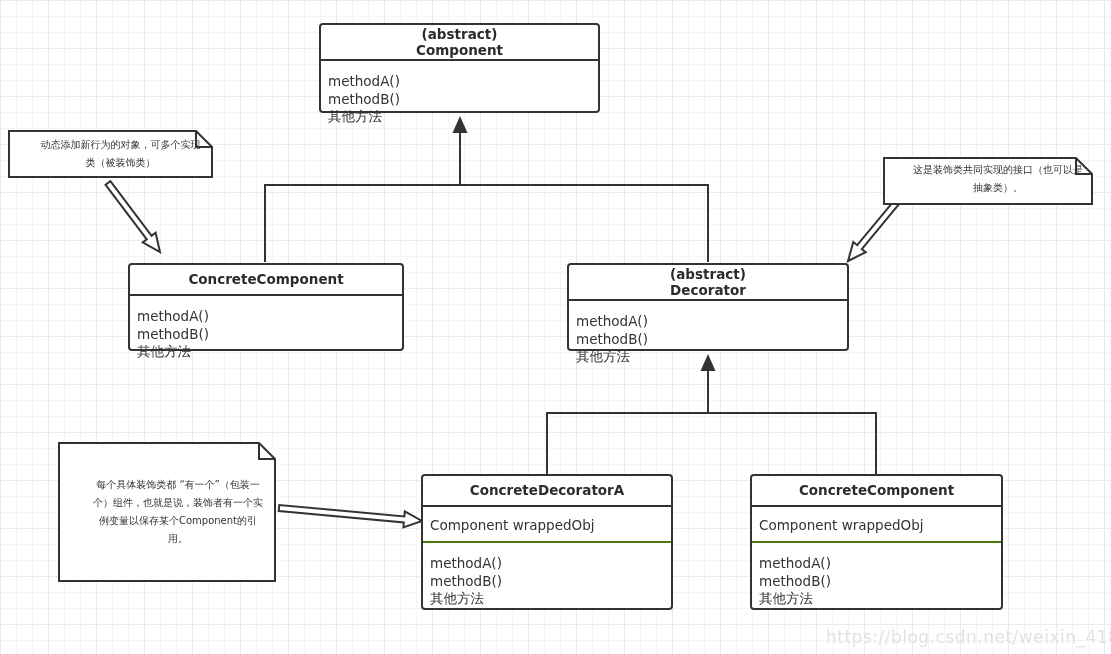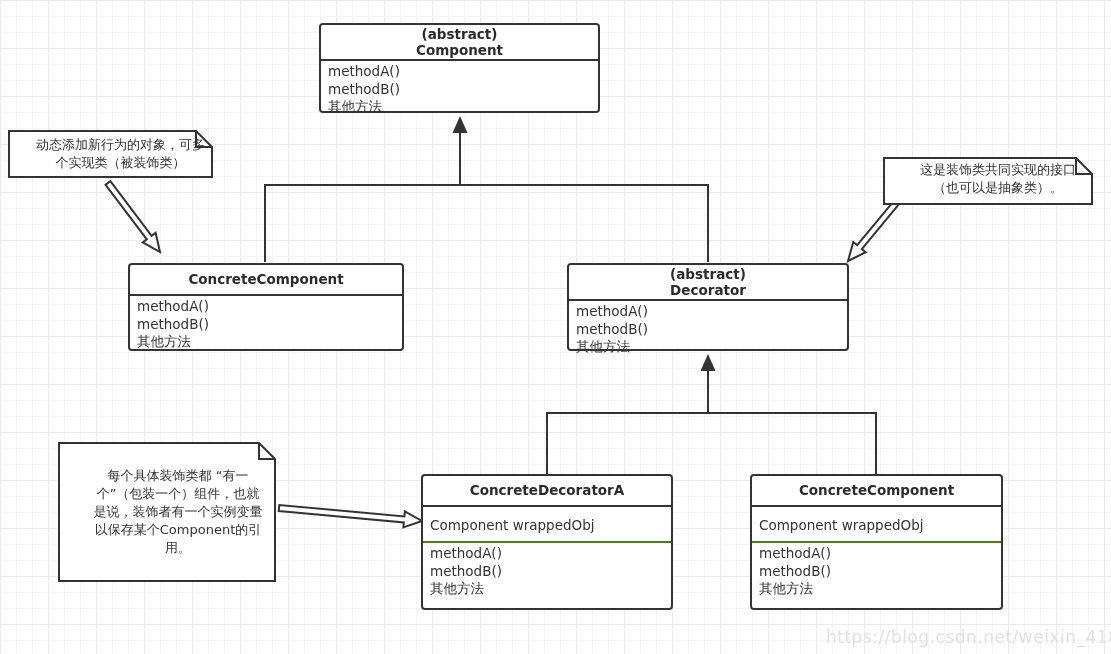--- a/index.html
+++ b/index.html
@@ -19,27 +19,27 @@
   .uml-box {
     position:absolute; background:#fff; border:2px solid #333; border-radius:4px;
     box-sizing:border-box; display:flex; flex-direction:column;
   }
   .uml-header {
     border-bottom:2px solid #333; text-align:center; font-weight:bold;
     font-size:13.5px; line-height:16px; padding:1px 2px; color:#2b2b2b;
   }
   .uml-header.single { line-height:29px; padding:0 8px; }
   .uml-field { border-bottom:2px solid #4d7c0f; font-size:13.5px; padding:10px 7px 8px 7px; }
-  .uml-body { font-size:13.5px; line-height:17.5px; padding:2px 7px; }
+  .uml-body { font-size:13.5px; line-height:17.5px; padding:12px 7px; }
   .note { position:absolute; }
   .note svg { position:absolute; left:0; top:0; }
   .note-text {
     position:absolute; left:4px; right:8px; top:0; bottom:0;
     display:flex; align-items:center; justify-content:center;
-    text-align:center; font-size:13px; line-height:18px; color:#333;margin-left:24px;
+    text-align:center; font-size:10px; line-height:18px; color:#333;margin-left:24px;
   }
   .watermark {
     position:absolute; left:826px; top:627px; font-size:17px;
     letter-spacing:0.5px; user-select:none;
   }
 </style>
 </head>
 <body>
 
 <div class="canvas">

